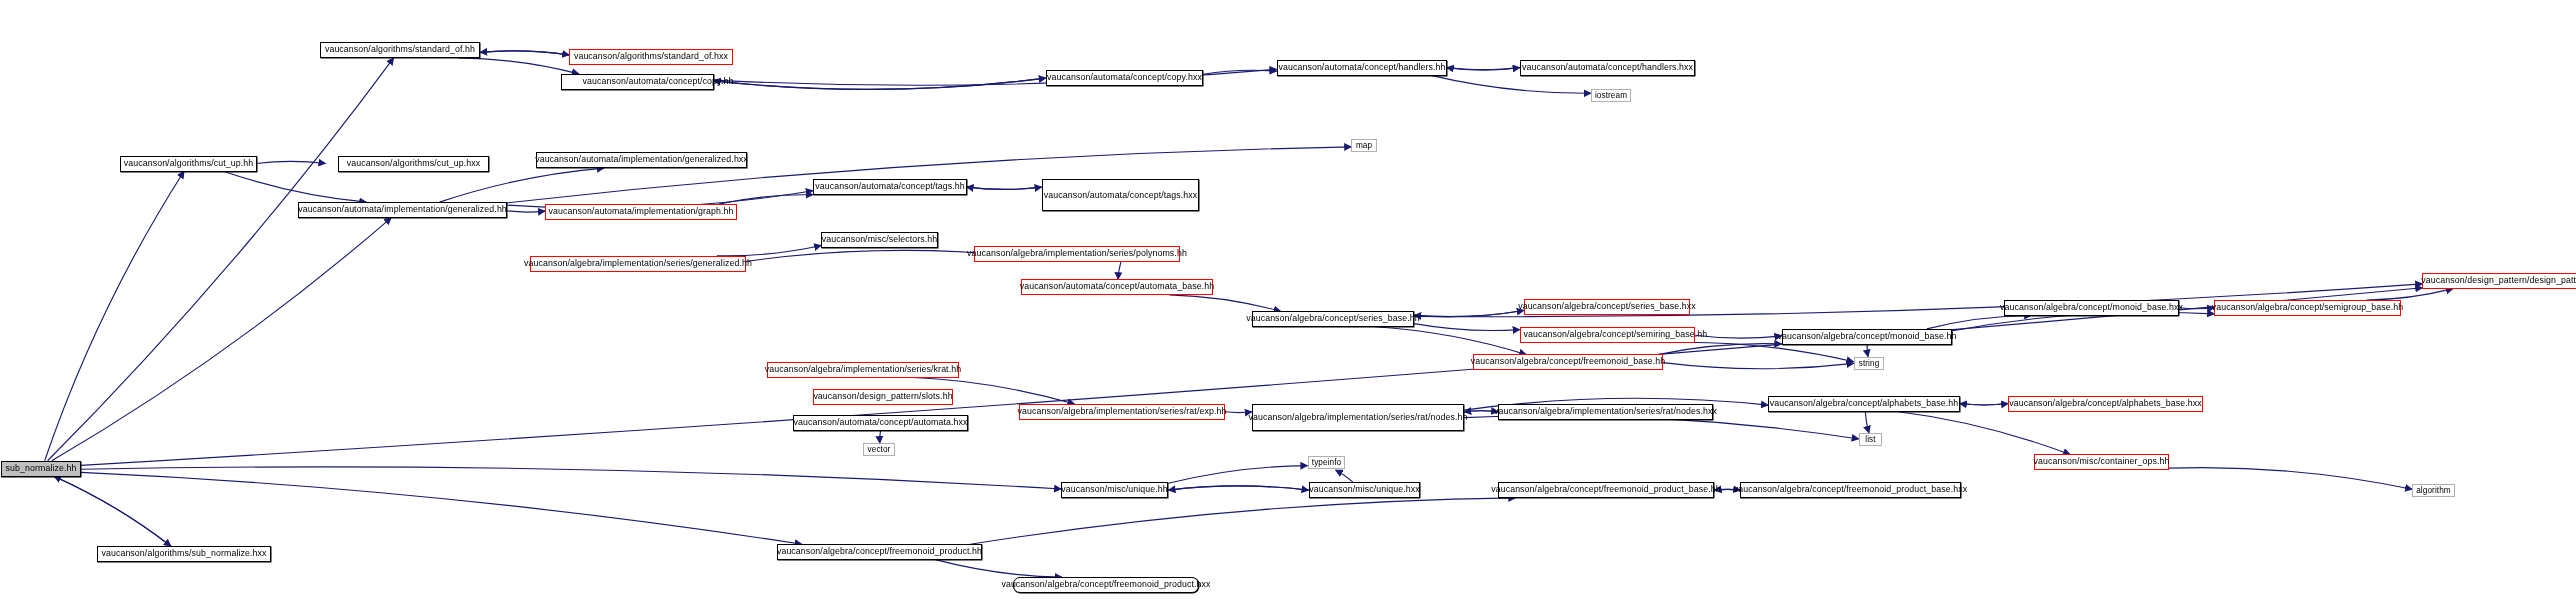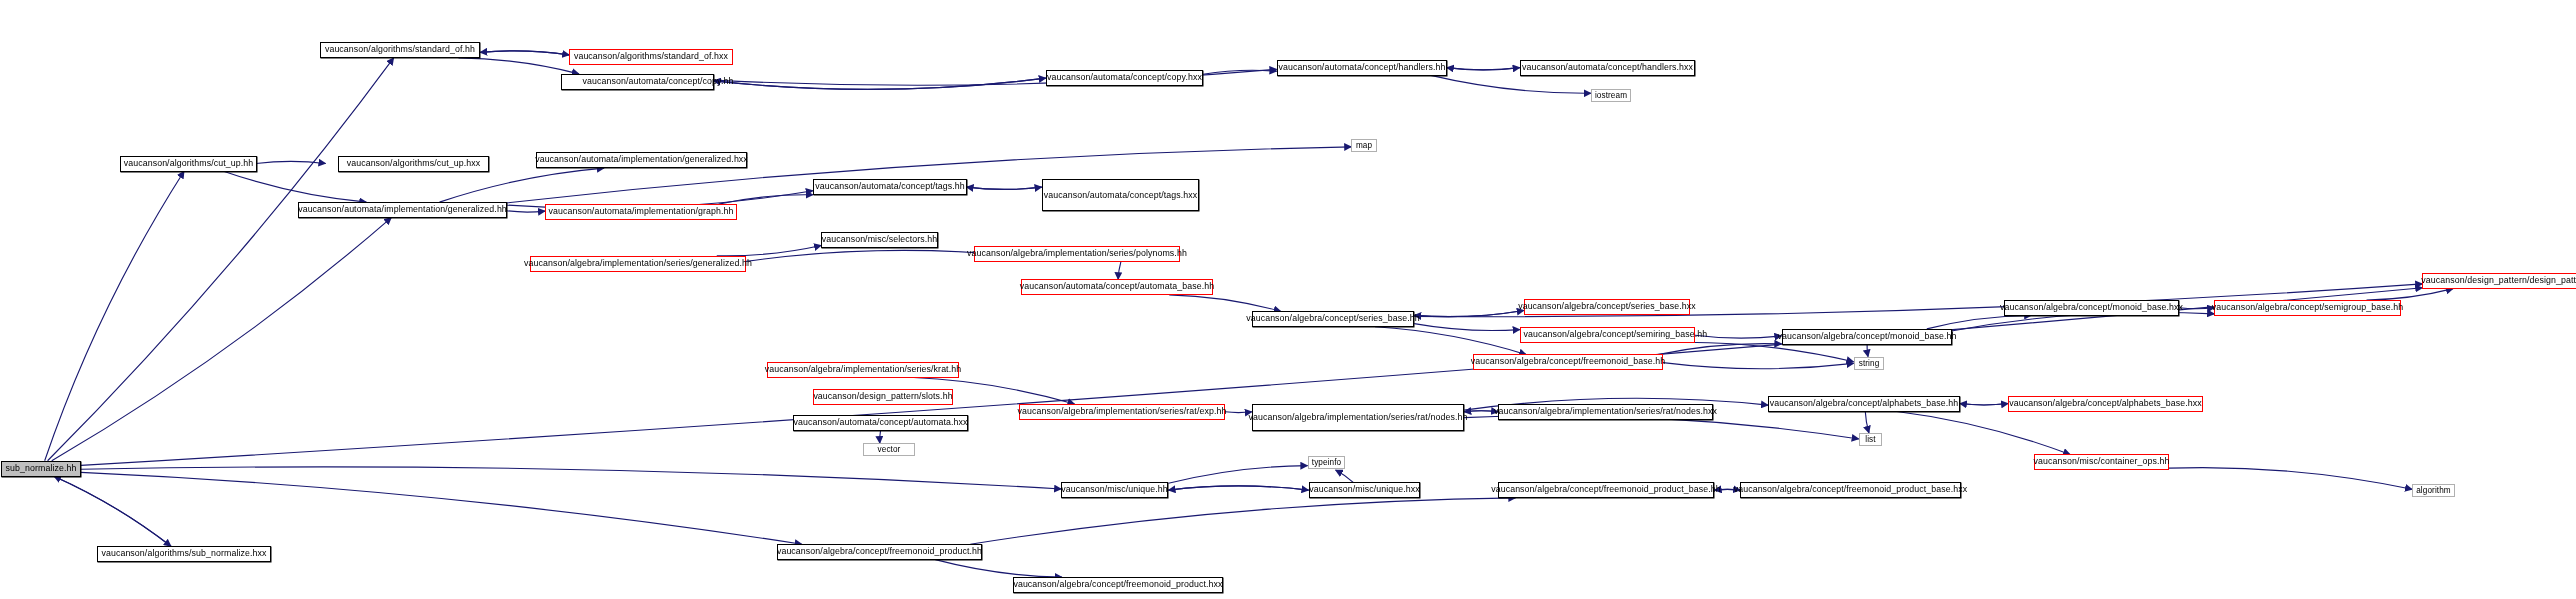--- a/index.html
+++ b/index.html
@@ -259,21 +259,21 @@
       </div>
       <div class="node hdr" style="left: 1768px; top: 396px; width: 192px; height: 15.5px;">
         <span>vaucanson/algebra/concept/alphabets_base.hh</span>
       </div>
       <div class="node red" style="left: 2008px; top: 396px; width: 195px; height: 15.5px;">
         <span>vaucanson/algebra/concept/alphabets_base.hxx</span>
       </div>
       <div class="node sys" style="left: 1859px; top: 433px; width: 23px; height: 13.4px;">
         <span>list</span>
       </div>
-      <div class="node sys" style="left: 863px; top: 443px; width: 52px; height: 13.4px;">
+      <div class="node sys" style="left: 863px; top: 443px; width: 32px; height: 13.4px;">
         <span>vector</span>
       </div>
       <div class="node sys" style="left: 1308px; top: 456px; width: 37px; height: 13.4px;">
         <span>typeinfo</span>
       </div>
       <div class="node hdr" style="left: 1061px; top: 482px; width: 107px; height: 15.5px;">
         <span>vaucanson/misc/unique.hh</span>
       </div>
       <div class="node hdr" style="left: 1309px; top: 482px; width: 111px; height: 15.5px;">
         <span>vaucanson/misc/unique.hxx</span>
@@ -286,18 +286,18 @@
       </div>
       <div class="node red" style="left: 2034px; top: 454px; width: 135px; height: 15.5px;">
         <span>vaucanson/misc/container_ops.hh</span>
       </div>
       <div class="node sys" style="left: 2412px; top: 484px; width: 43px; height: 13.4px;">
         <span>algorithm</span>
       </div>
       <div class="node hdr" style="left: 777px; top: 544px; width: 205px; height: 15.5px;">
         <span>vaucanson/algebra/concept/freemonoid_product.hh</span>
       </div>
-      <div class="node hdr" style="left: 1013px; top: 577px; width: 210px; height: 15.5px;">
+      <div class="node hdr" style="left: 1013px; top: 577px; width: 186px; height: 15.5px; border-radius: 7px;">
         <span>vaucanson/algebra/concept/freemonoid_product.hxx</span>
       </div>
     </div>
 </div>
 
 
 </body></html>

